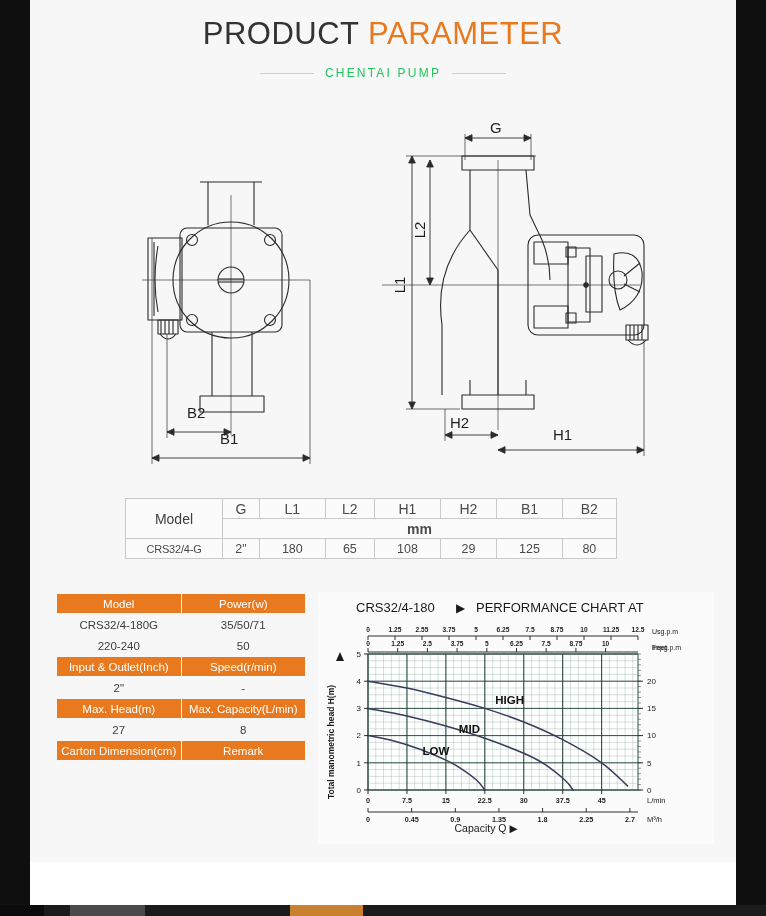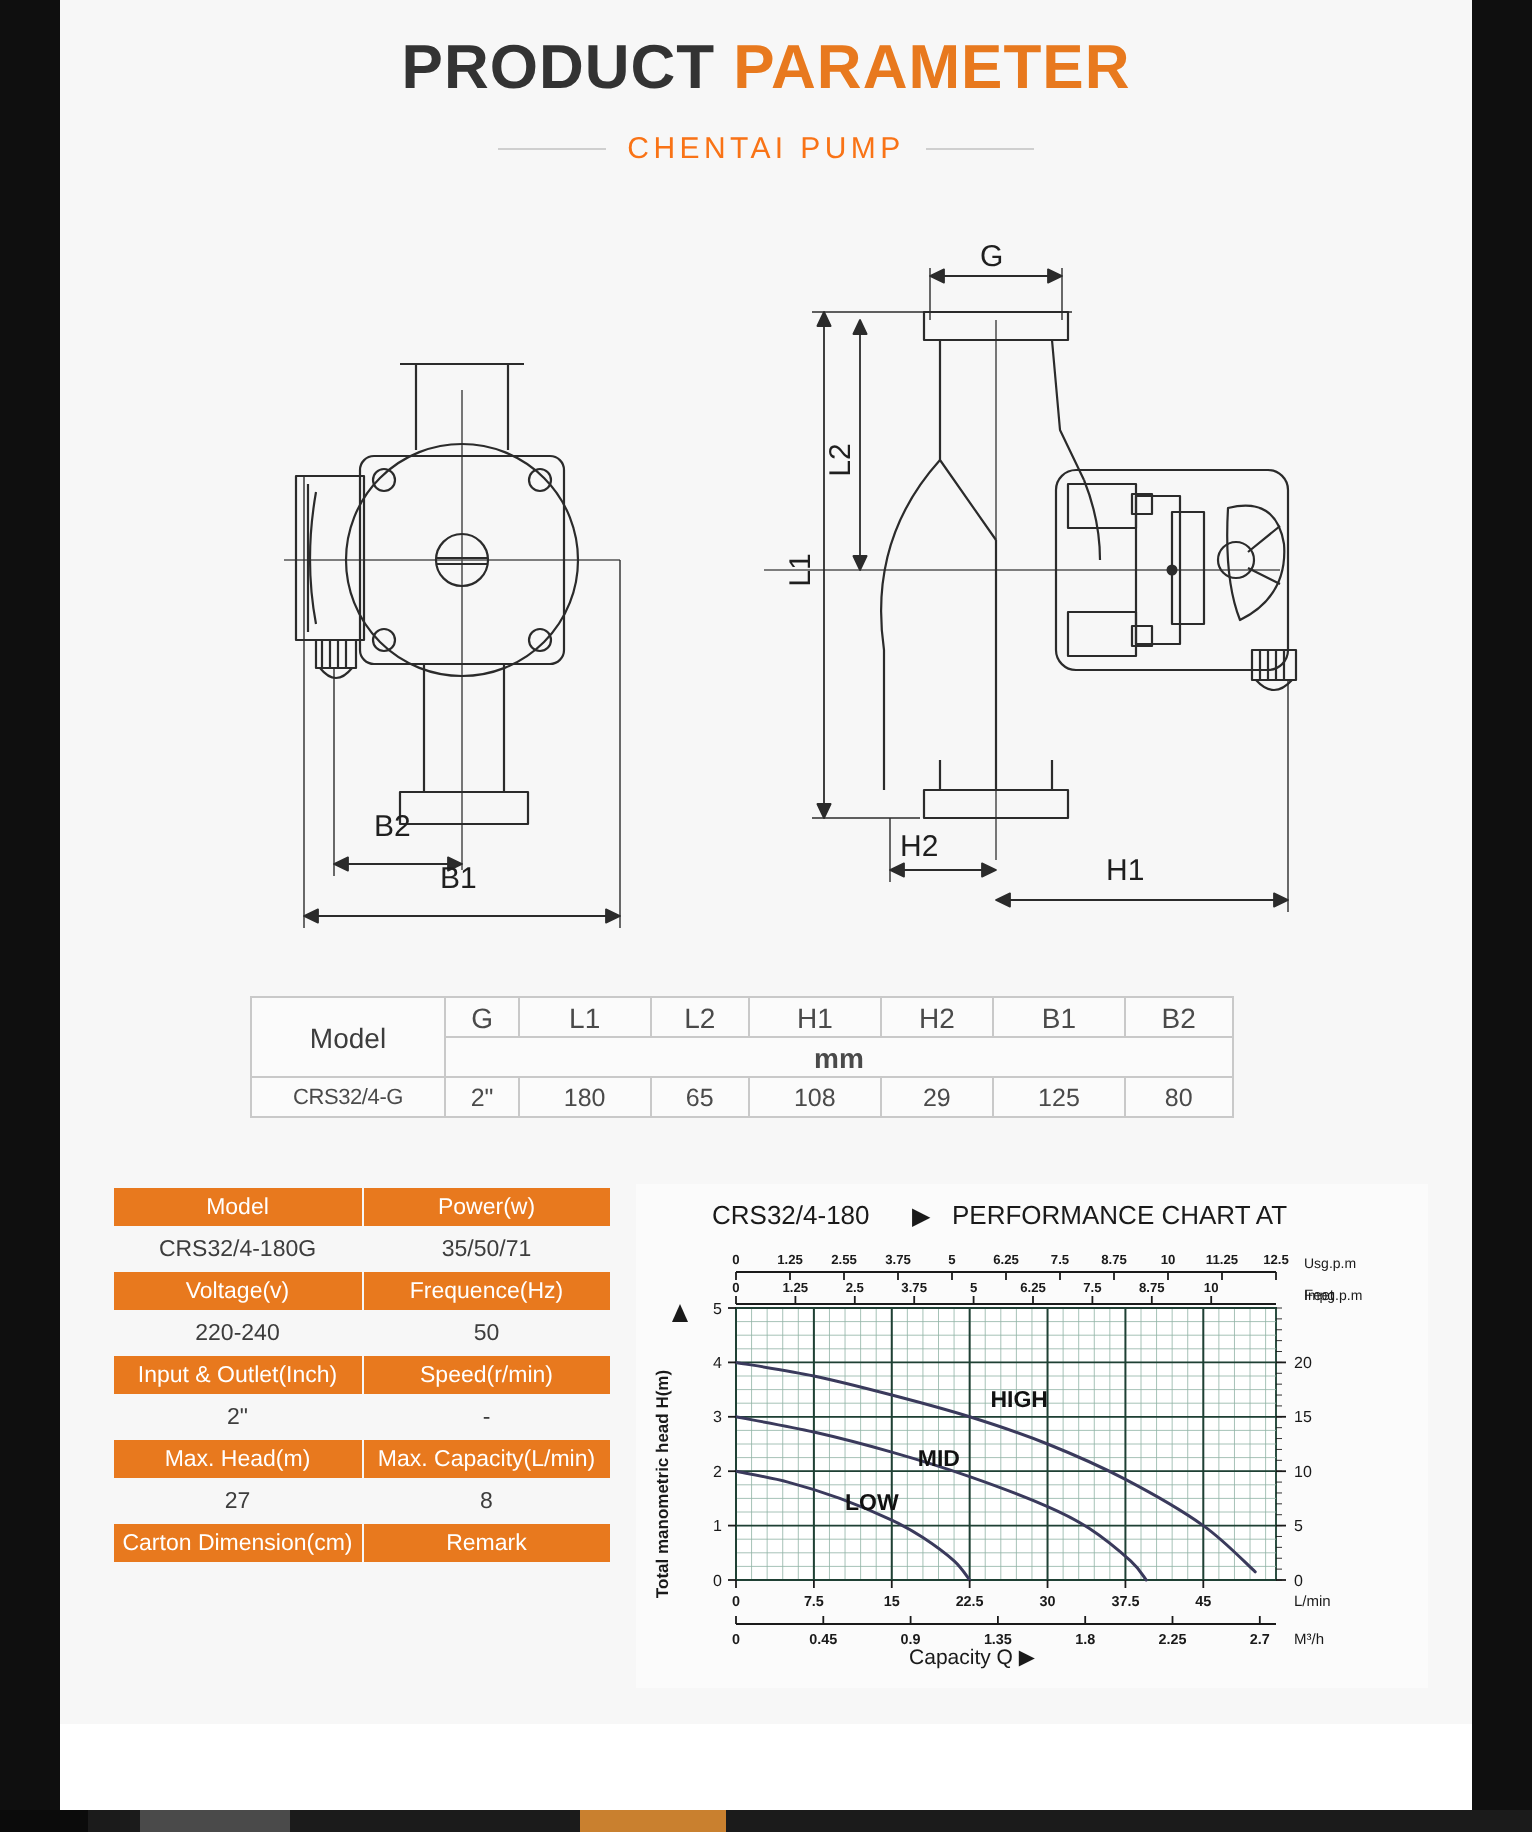--- a/index.html
+++ b/index.html
@@ -21,32 +21,32 @@
   .page-white-bottom {
     position: absolute;
     left: 30px; top: 862px;
     width: 706px; height: 43px;
     background: #ffffff;
   }
 
   
   .header { position: absolute; left: 0; top: 14px; width: 706px; text-align: center; }
   .title {
-    font-size: 31px; font-weight: bold; letter-spacing: .5px;
+    font-size: 31px; font-weight: normal; letter-spacing: .5px;
     line-height: 40px; white-space: nowrap;
   }
   .title .dark { color: #333333; }
   .title .orange { color: #e8791e; }
   .subtitle-row {
     display: flex; align-items: center; justify-content: center;
     gap: 11px; margin-top: 12px;
   }
   .sub-line { width: 54px; height: 1px; background: #cfcfcf; }
   .subtitle {
-    font-size: 15px; color: #f97316; letter-spacing: 2.2px; white-space: nowrap; text-align: right;
+    font-size: 12px; color: #22c55e; letter-spacing: 2.2px; white-space: nowrap; text-align: right;
   }
 
   
   .drawings { position: absolute; left: 0; top: 120px; width: 706px; height: 360px; }
   .drawings svg { display: block; }
 
   
   .dim-table {
     position: absolute; left: 125px; top: 498px;
     width: 492px;
@@ -291,24 +291,20 @@
 
 <table class="spec-table">
   <tbody>
     <tr>
       <td class="h">Model</td>
       <td class="h">Power(w)</td>
     </tr>
     <tr>
       <td class="v">CRS32/4-180G</td>
       <td class="v">35/50/71</td>
-    </tr>
-    <tr>
-      <td class="h">Voltage(v)</td>
-      <td class="h">Frequence(Hz)</td>
     </tr>
     <tr>
       <td class="v">220-240</td>
       <td class="v">50</td>
     </tr>
     <tr>
       <td class="h">Input &amp; Outlet(Inch)</td>
       <td class="h">Speed(r/min)</td>
     </tr>
     <tr>

